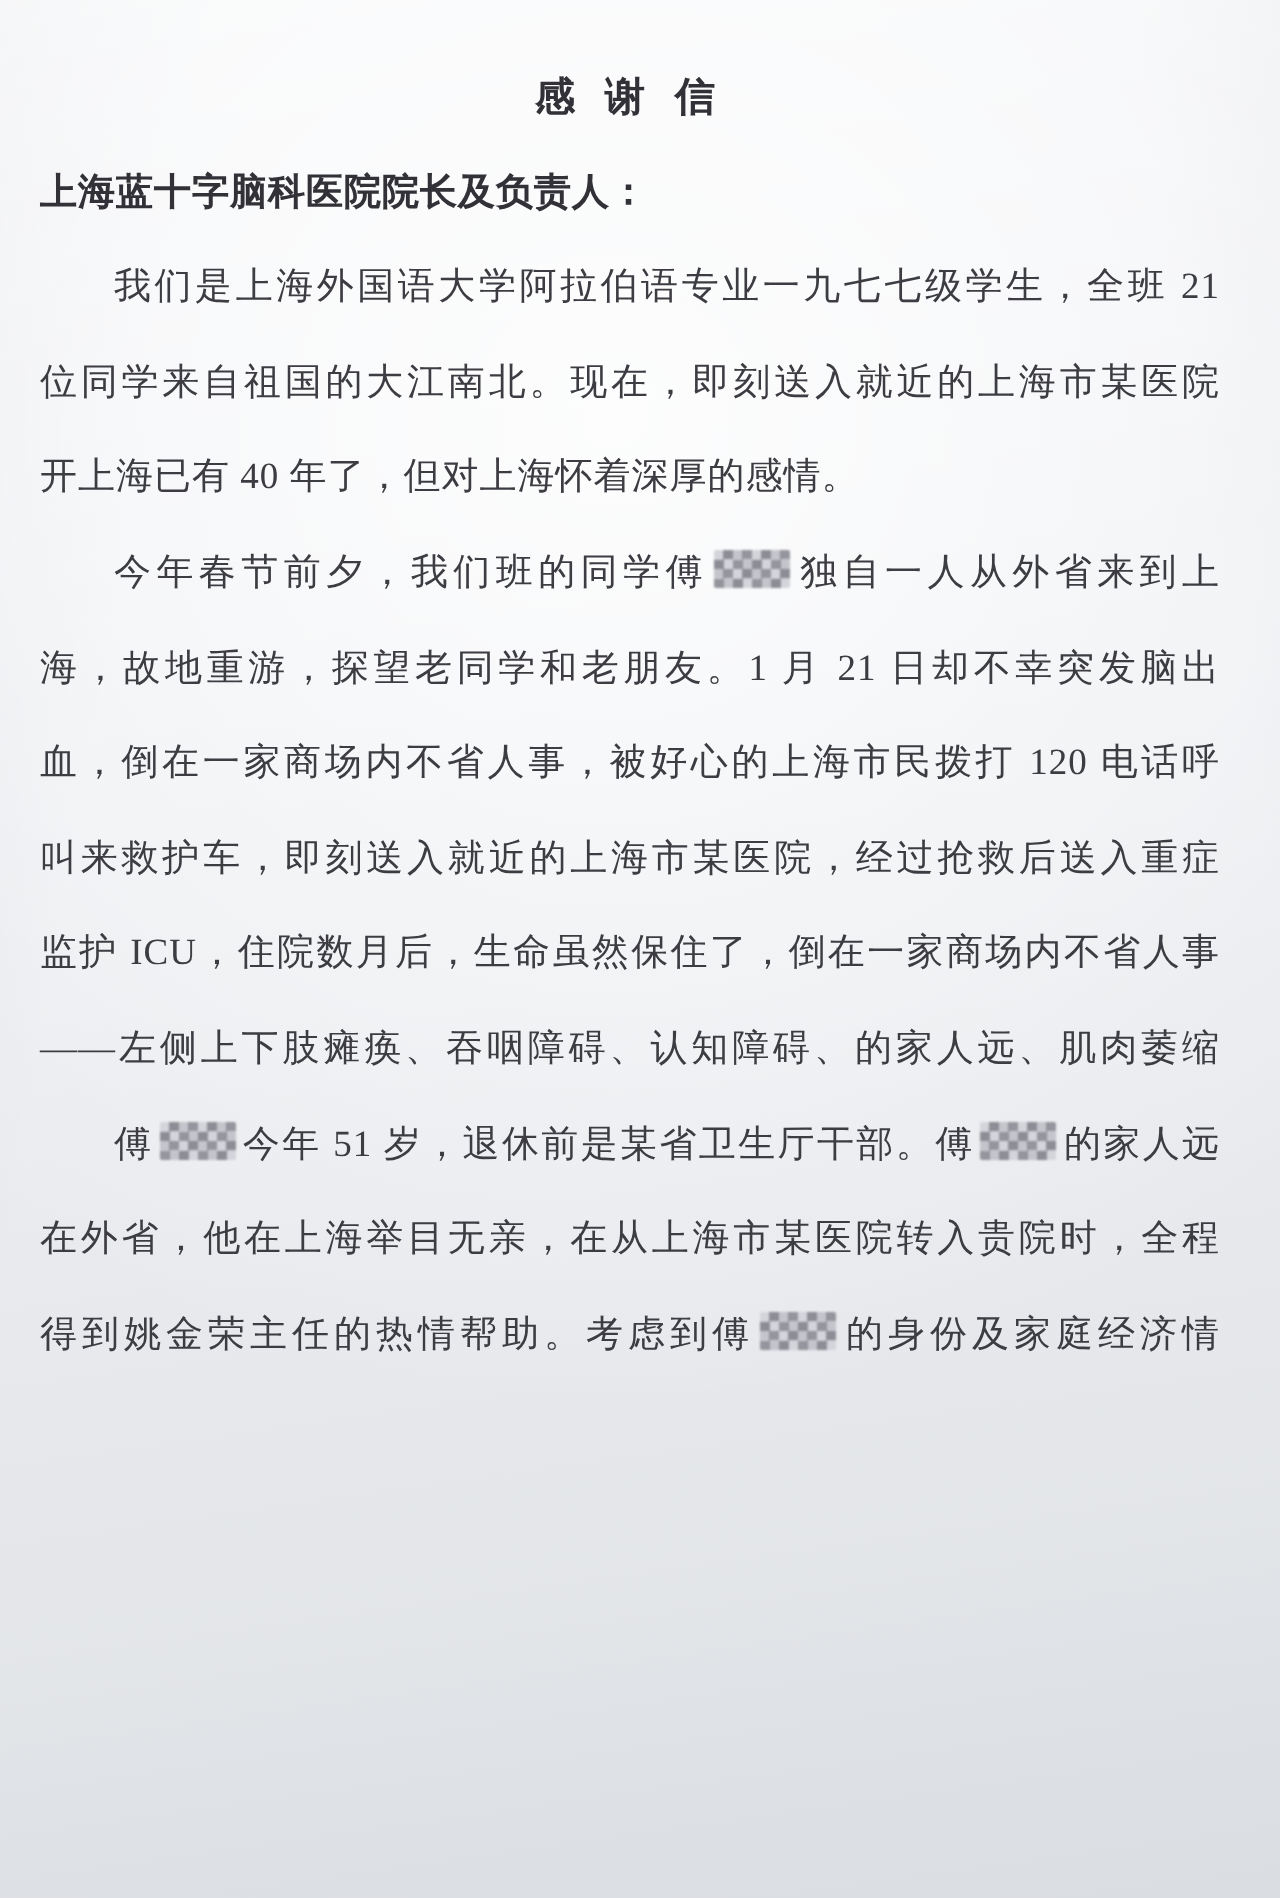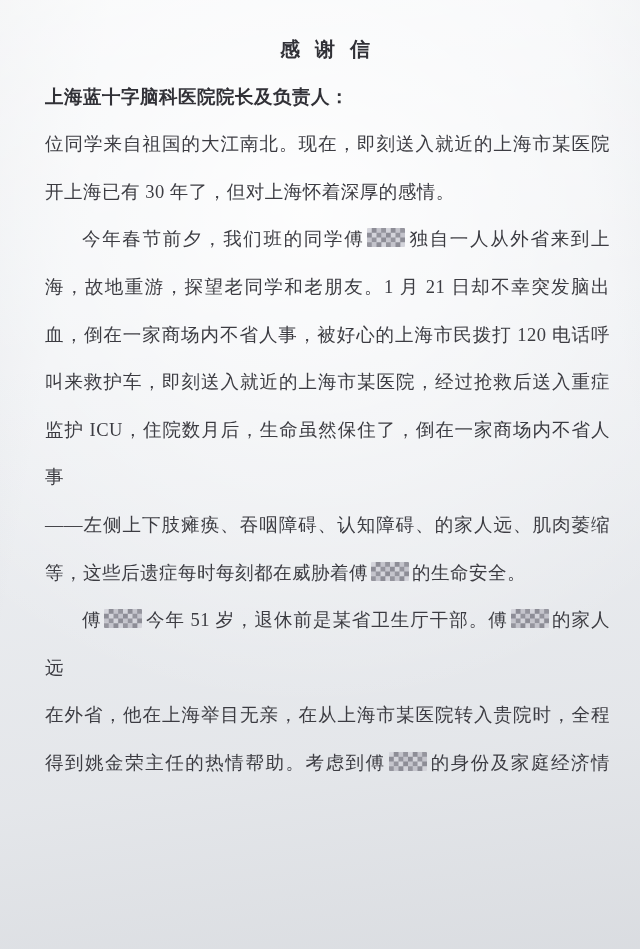--- a/index.html
+++ b/index.html
@@ -6,21 +6,21 @@
   body {
     width: 640px; height: 949px;
     font-family: "Liberation Serif", "DejaVu Serif", serif;
     background: #dfe1e5;
   }
   .photo {
     position: relative;
     width: 640px; height: 949px;
     box-sizing: border-box;
     overflow: hidden;
-    padding: 26px 30px 0 45px;
+    padding: 26px 30px 0 20px;
     background:
       radial-gradient(130% 85% at 48% 22%, rgba(255,255,255,0.85) 0%, rgba(255,255,255,0.0) 62%),
       linear-gradient(172deg, rgba(255,255,255,0.55) 0%, rgba(255,255,255,0.0) 35%, rgba(96,102,114,0.07) 78%, rgba(96,102,114,0.14) 100%),
       linear-gradient(100deg, rgba(110,116,128,0.07) 0%, rgba(110,116,128,0.0) 14%),
       linear-gradient(260deg, rgba(110,116,128,0.05) 0%, rgba(110,116,128,0.0) 10%),
       #eef0f3;
     color: #3c3c42;
     font-size: 18.5px;
     letter-spacing: 0.5px;
     line-height: 47.6px;
@@ -64,31 +64,31 @@
   .text-run { color: inherit; }
 </style>
 </head>
 <body>
 
 <div class="photo">
   <div class="title">感 谢 信</div>
   <div class="salutation">上海蓝十字脑科医院院长及负责人：</div>
   <div>
       <div class="para">
+        <div class="line indent just"><span class="text-run">我们是上海外国语大学阿拉伯语专业一九七七级学生，全班 21</span></div>
         <div class="line just"><span class="text-run">位同学来自祖国的大江南北。现在，即刻送入就近的上海市某医院</span></div>
-        <div class="line"><span class="text-run">开上海已有 30 年了，但对上海怀着深厚的感情。</span></div>
+        <div class="line"><span class="text-run">开上海已有 40 年了，但对上海怀着深厚的感情。</span></div>
       </div>
       <div class="para">
         <div class="line indent just"><span class="text-run">今年春节前夕，我们班的同学傅</span><span class="censor"></span><span class="text-run">独自一人从外省来到上</span></div>
         <div class="line just"><span class="text-run">海，故地重游，探望老同学和老朋友。1 月 21 日却不幸突发脑出</span></div>
         <div class="line just"><span class="text-run">血，倒在一家商场内不省人事，被好心的上海市民拨打 120 电话呼</span></div>
         <div class="line just"><span class="text-run">叫来救护车，即刻送入就近的上海市某医院，经过抢救后送入重症</span></div>
         <div class="line just"><span class="text-run">监护 ICU，住院数月后，生命虽然保住了，倒在一家商场内不省人事</span></div>
         <div class="line just"><span class="text-run">——左侧上下肢瘫痪、吞咽障碍、认知障碍、的家人远、肌肉萎缩</span></div>
-        <div class="line"><span class="text-run">等，这些后遗症每时每刻都在威胁着傅</span><span class="censor"></span><span class="text-run">的生命安全。</span></div>
       </div>
       <div class="para">
         <div class="line indent just"><span class="text-run">傅</span><span class="censor"></span><span class="text-run">今年 51 岁，退休前是某省卫生厅干部。傅</span><span class="censor"></span><span class="text-run">的家人远</span></div>
         <div class="line just"><span class="text-run">在外省，他在上海举目无亲，在从上海市某医院转入贵院时，全程</span></div>
         <div class="line just"><span class="text-run">得到姚金荣主任的热情帮助。考虑到傅</span><span class="censor"></span><span class="text-run">的身份及家庭经济情</span></div>
       </div>
     </div>
 </div>
 
 </body></html>

